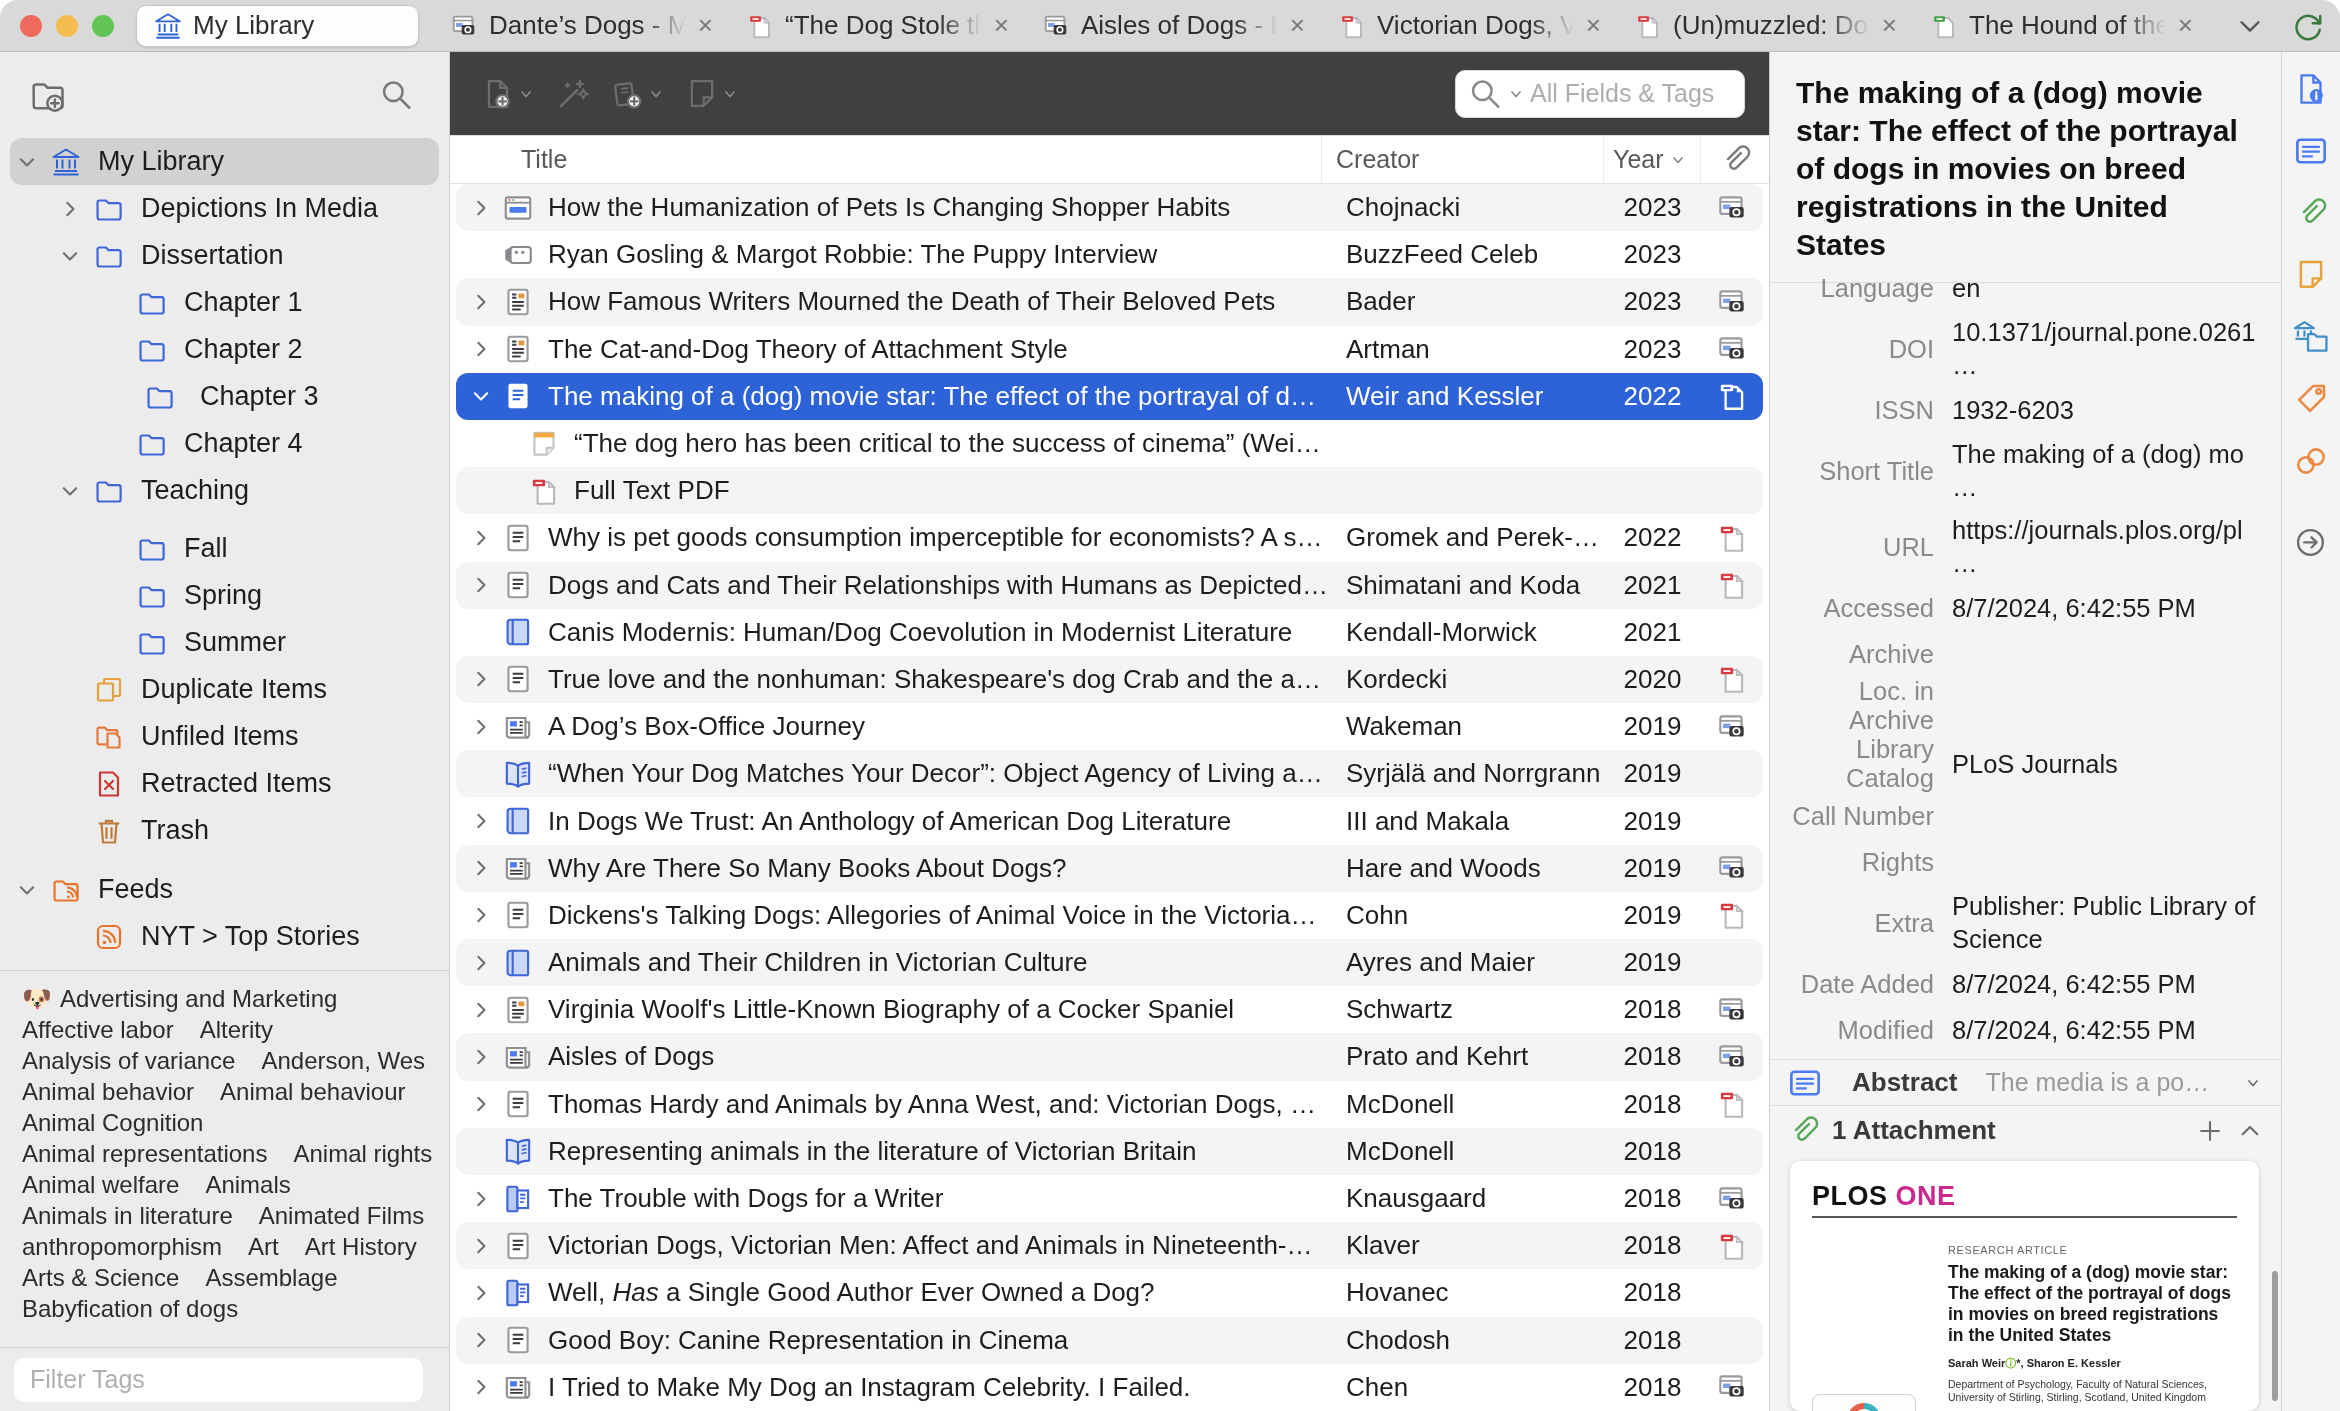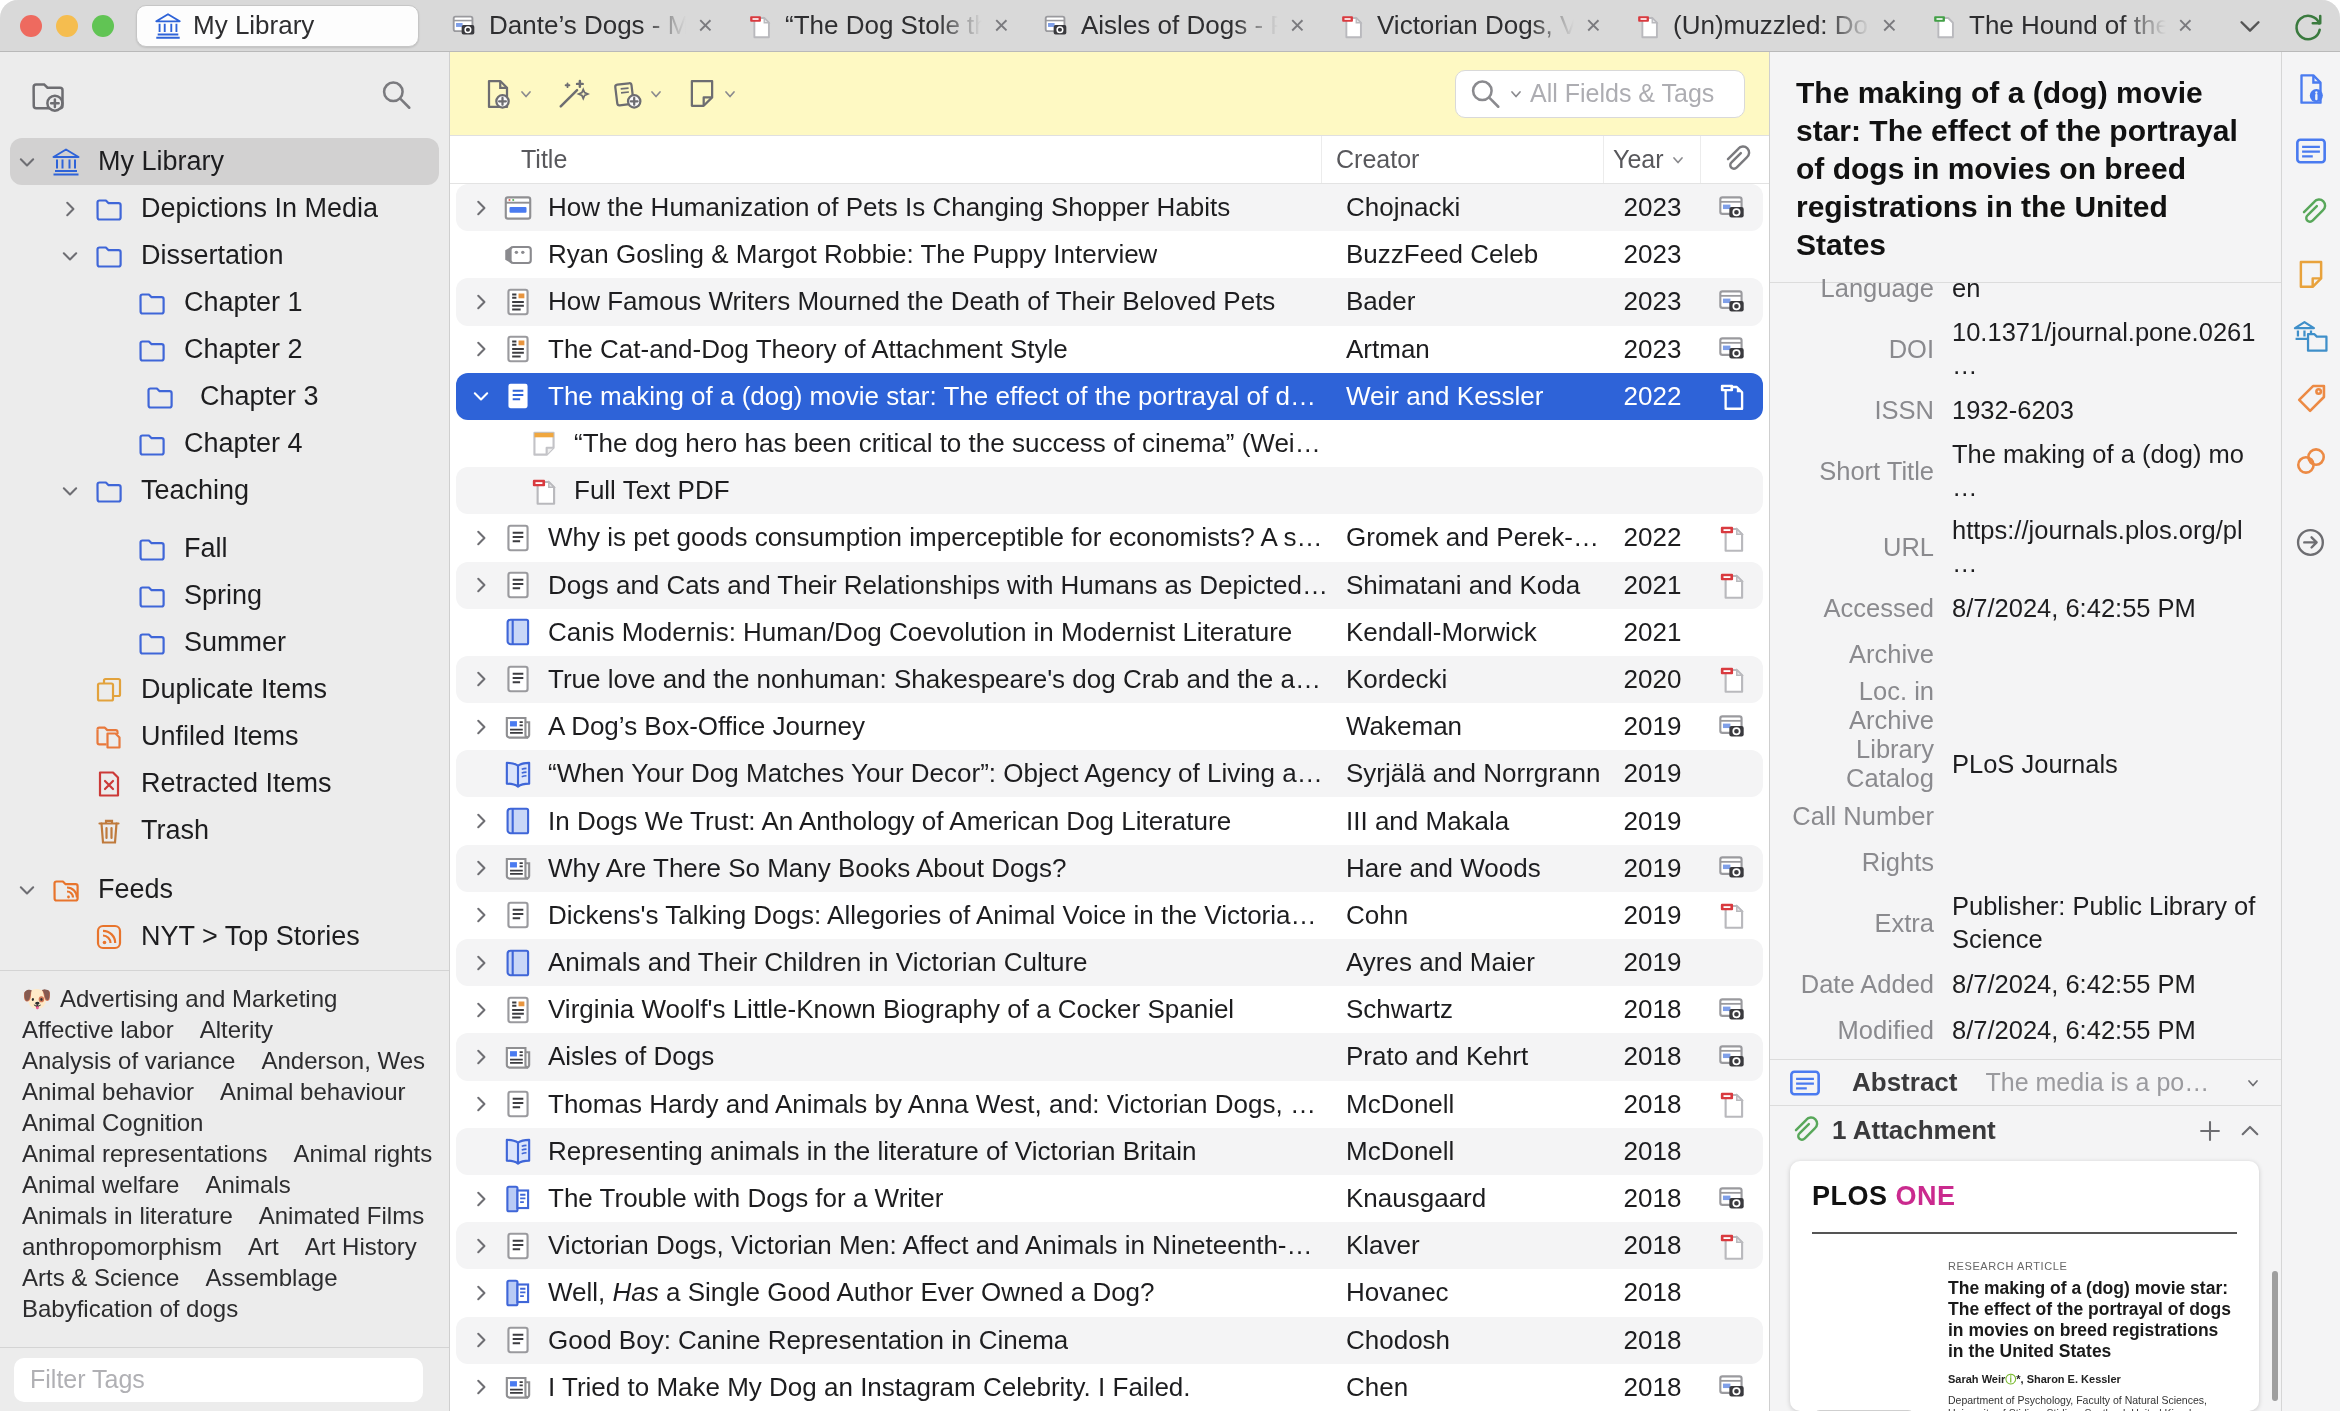--- a/index.html
+++ b/index.html
@@ -43,21 +43,21 @@
   .tags-sep { border-top:1px solid #d4d4d4; margin:10px 0 0 0; }
   .tagcloud { flex:1; padding:12px 8px 0 22px; overflow:hidden; }
   .tagline { display:flex; gap:26px; height:31px; align-items:center; }
   .tag { font-size:24px; color:#2c2c2e; white-space:nowrap; }
   .tag .em { margin-right:8px; }
   .tagfilter { border-top:1px solid #d4d4d4; height:64px; display:flex; align-items:center; padding:0 14px 0 14px; gap:12px; }
   .tagfilter input { flex:1; height:44px; border:none; border-radius:10px; background:#fff; font-size:25px; padding:0 16px; color:#1d1d1f; outline:none; }
   .tagfilter input::placeholder { color:#b0b0b4; }
 
   
-  .toolbar { height:84px; background:#fef9c3; border-bottom:1px solid #e0e0e0; display:flex; align-items:center; padding:0 24px; }
+  .toolbar { height:84px; background:#404040; border-bottom:1px solid #e0e0e0; display:flex; align-items:center; padding:0 24px; }
   .tb-group { display:flex; align-items:center; gap:8px; }
   .tb-btn { display:flex; align-items:center; padding:6px 6px; border-radius:8px; }
   .tb-caret { margin-left:2px; }
   .searchbox { margin-left:auto; width:290px; height:48px; background:#fff; border:1px solid #d9d9d9; border-radius:10px; display:flex; align-items:center; padding:0 12px; gap:6px; }
   .searchbox input { border:none; outline:none; flex:1; font-size:25px; color:#1d1d1f; background:transparent; min-width:0; }
   .searchbox input::placeholder { color:#adadb2; }
 
   
   .listhead { height:48px; display:flex; align-items:center; background:#fff; border-bottom:1px solid #e3e3e3; color:#58585c; font-size:25px; }
   .lh-cell { display:flex; align-items:center; height:100%; }
@@ -85,21 +85,21 @@
   .frow .flabel { width:168px; text-align:right; color:#8a8a8e; font-size:25.5px; flex:none; padding-right:18px; }
   .frow .fvalue { flex:1; font-size:25.5px; color:#1d1d1f; line-height:33px; padding:5px 0; overflow:hidden; }
   .d-section { border-top:1px solid #dcdcdc; height:46px; display:flex; align-items:center; padding:0 20px 0 16px; gap:28px; }
   .d-section .sec-label { font-weight:700; font-size:26px; color:#3a3a3c; }
   .d-section .sec-preview { color:#9a9a9e; font-size:25px; flex:1; white-space:nowrap; overflow:hidden; text-overflow:ellipsis; }
   .d-attach-head { border-top:1px solid #dcdcdc; height:50px; display:flex; align-items:center; padding:0 18px 0 16px; gap:12px; }
   .d-attach-head .sec-label { font-weight:700; font-size:26px; color:#3a3a3c; flex:1; }
 
   
   .pdfcard { margin:6px 22px 0 20px; background:#fff; border-radius:10px; box-shadow:0 1px 5px rgba(0,0,0,.18); flex:1; overflow:hidden; padding:20px 22px; }
-  .plos-head { font-size:27px; font-weight:700; letter-spacing:.5px; color:#111; border-bottom:2px solid #555; padding-bottom:20px; }
+  .plos-head { font-size:27px; font-weight:700; letter-spacing:.5px; color:#111; border-bottom:2px solid #555; padding-bottom:4px; }
   .plos-head .one { color:#ca2a8e; }
   .paper { display:flex; gap:16px; margin-top:26px; }
   .paper-left { width:120px; flex:none; padding-top:150px; }
   .badge { width:104px; border:1px solid #cfcfcf; border-radius:8px; background:#fdfdfd; padding:8px 6px; text-align:center; }
   .badge .bicon { width:34px; height:34px; margin:0 auto 4px; border-radius:50%; background:conic-gradient(#3bb3c3 0 120deg,#f5c544 120deg 250deg,#e8604c 250deg 360deg); position:relative; }
   .badge .bicon::after { content:""; position:absolute; inset:6px; background:#fff; border-radius:50%; }
   .badge .bicon::before { content:""; position:absolute; left:13px; top:8px; width:8px; height:14px; background:#d4452f; z-index:1; clip-path:polygon(0 0,100% 0,100% 100%,50% 72%,0 100%); }
   .paper-right { flex:1; min-width:0; }
   .kicker { font-size:11px; letter-spacing:.6px; color:#666; margin-bottom:6px; }
   .ptitle { font-size:17.5px; line-height:21px; color:#1a1a1a; font-weight:600; margin-bottom:10px; font-family:"Liberation Sans",sans-serif; }

